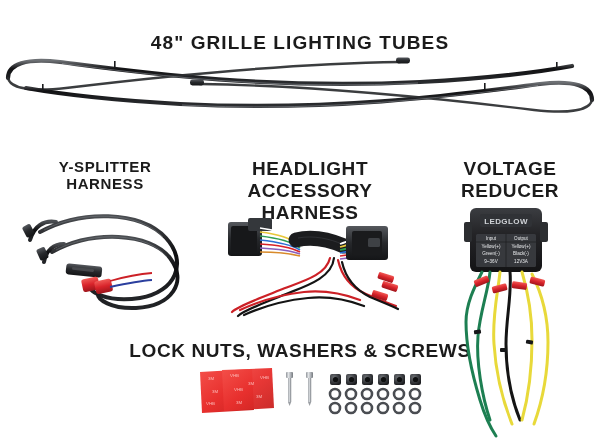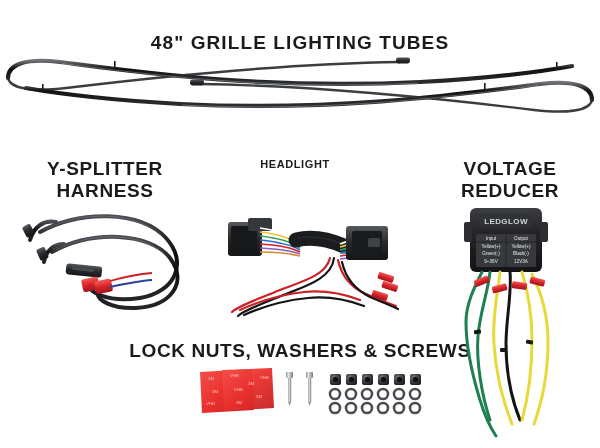--- a/index.html
+++ b/index.html
@@ -14,41 +14,42 @@
   .heading {
     position: absolute;
     text-align: center;
     font-weight: 700;
     color: #1b1b1b;
     letter-spacing: 0.6px;
     line-height: 1.15;
     text-transform: uppercase;
   }
   #title-main { left: 0; top: 32px; width: 600px; font-size: 19px; letter-spacing: 1.1px; }
-  #title-y     { left: 10px;  top: 158px; width: 190px; font-size: 19px; }
-  #title-h     { left: 190px; top: 158px; width: 210px; font-size: 11px; }
+  #title-y     { left: 10px;  top: 158px; width: 190px; font-size: 15px; }
+  #title-h     { left: 205px; top: 158px; width: 210px; font-size: 19px; }
   #title-v     { left: 420px; top: 158px; width: 180px; font-size: 19px; }
   #title-hw    { left: 0;     top: 340px; width: 600px; font-size: 19px; }
 
   .svg-layer { position: absolute; left: 0; top: 0; width: 600px; height: 448px; pointer-events: none; }
 </style>
 </head>
 <body>
 
 <div id="page">
 
   <div class="heading" id="title-main">48" GRILLE LIGHTING TUBES</div>
 
   <div class="heading" id="title-y">
     <div>Y-SPLITTER</div>
     <div>HARNESS</div>
   </div>
 
   <div class="heading" id="title-h">
     <div>HEADLIGHT</div>
+    <div>ACCESSORY HARNESS</div>
   </div>
 
   <div class="heading" id="title-v">
     <div>VOLTAGE</div>
     <div>REDUCER</div>
   </div>
 
   <div class="heading" id="title-hw">LOCK NUTS, WASHERS &amp; SCREWS</div>
 
   <svg class="svg-layer" viewBox="0 0 600 448">

